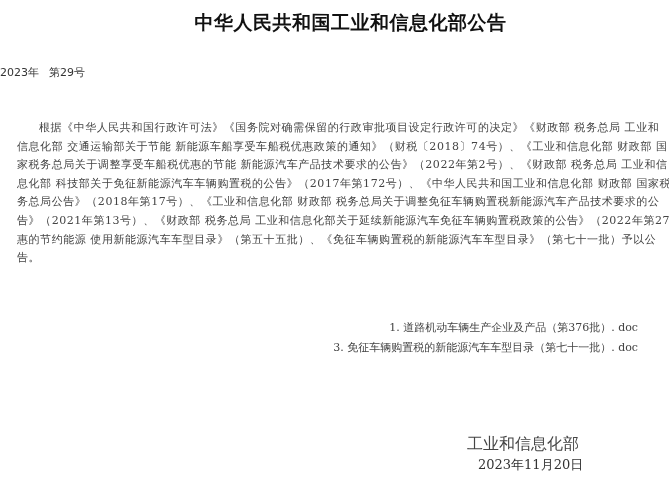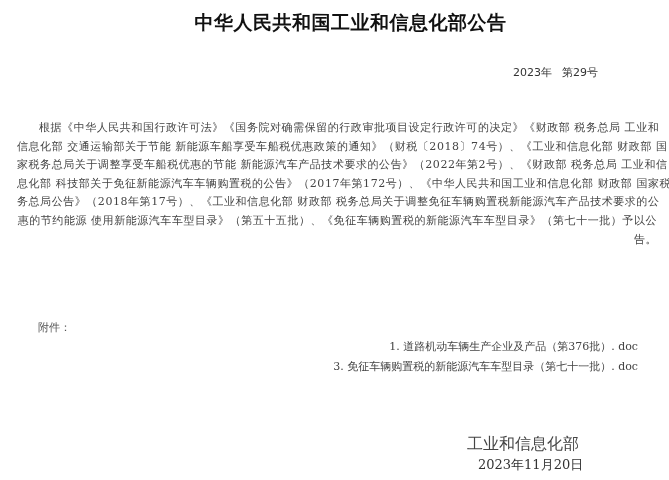--- a/index.html
+++ b/index.html
@@ -26,40 +26,39 @@
       font-size: 19px;
       color: #111111;
       letter-spacing: 0.5px;
       padding-left: 16px;
     }
     .issue {
       position: absolute;
       left: 0;
       top: 65px;
       width: 598px;
-      text-align: right;
+      text-align: left;
       font-family: "DejaVu Sans", "Liberation Sans", sans-serif;
       font-size: 11px;
       color: #333333;
     }
     .issue span + span { margin-left: 10px; }
     .body-lines {
       position: absolute;
       left: 17px;
       top: 119px;
       width: 640px;
     }
     .body-lines .line {
       height: 18.6px;
       line-height: 18.6px;
       font-size: 11px;
       white-space: nowrap;
       color: #444444;
       letter-spacing: 0.55px;
-      text-align: right;
     }
     .body-lines .line.first {
       padding-left: 22px;
     }
     .attachments {
       position: absolute;
       left: 38px;
       top: 318px;
       width: 600px;
     }
@@ -101,24 +100,24 @@
 <div class="issue">
   <span>2023年</span><span>第29号</span>
 </div>
 
 <div class="body-lines">
   <div class="line first">根据《中华人民共和国行政许可法》《国务院对确需保留的行政审批项目设定行政许可的决定》《财政部 税务总局 工业和</div>
   <div class="line">信息化部 交通运输部关于节能 新能源车船享受车船税优惠政策的通知》（财税〔2018〕74号）、《工业和信息化部 财政部 国</div>
   <div class="line">家税务总局关于调整享受车船税优惠的节能 新能源汽车产品技术要求的公告》（2022年第2号）、《财政部 税务总局 工业和信</div>
   <div class="line">息化部 科技部关于免征新能源汽车车辆购置税的公告》（2017年第172号）、《中华人民共和国工业和信息化部 财政部 国家税</div>
   <div class="line">务总局公告》（2018年第17号）、《工业和信息化部 财政部 税务总局关于调整免征车辆购置税新能源汽车产品技术要求的公</div>
+  <div class="line">告》（2021年第13号）、《财政部 税务总局 工业和信息化部关于延续新能源汽车免征车辆购置税政策的公告》（2022年第27</div>
   <div class="line">惠的节约能源 使用新能源汽车车型目录》（第五十五批）、《免征车辆购置税的新能源汽车车型目录》（第七十一批）予以公</div>
   <div class="line">告。</div>
 </div>
 
 <div class="attachments">
-  <div class="label">附件：</div>
   <div class="att-item">1. 道路机动车辆生产企业及产品（第376批）. doc</div>
   <div class="att-item">3. 免征车辆购置税的新能源汽车车型目录（第七十一批）. doc</div>
 </div>
 
 <div class="signature">工业和信息化部</div>
 <div class="sig-date">2023年11月20日</div>
 
 </body></html>

